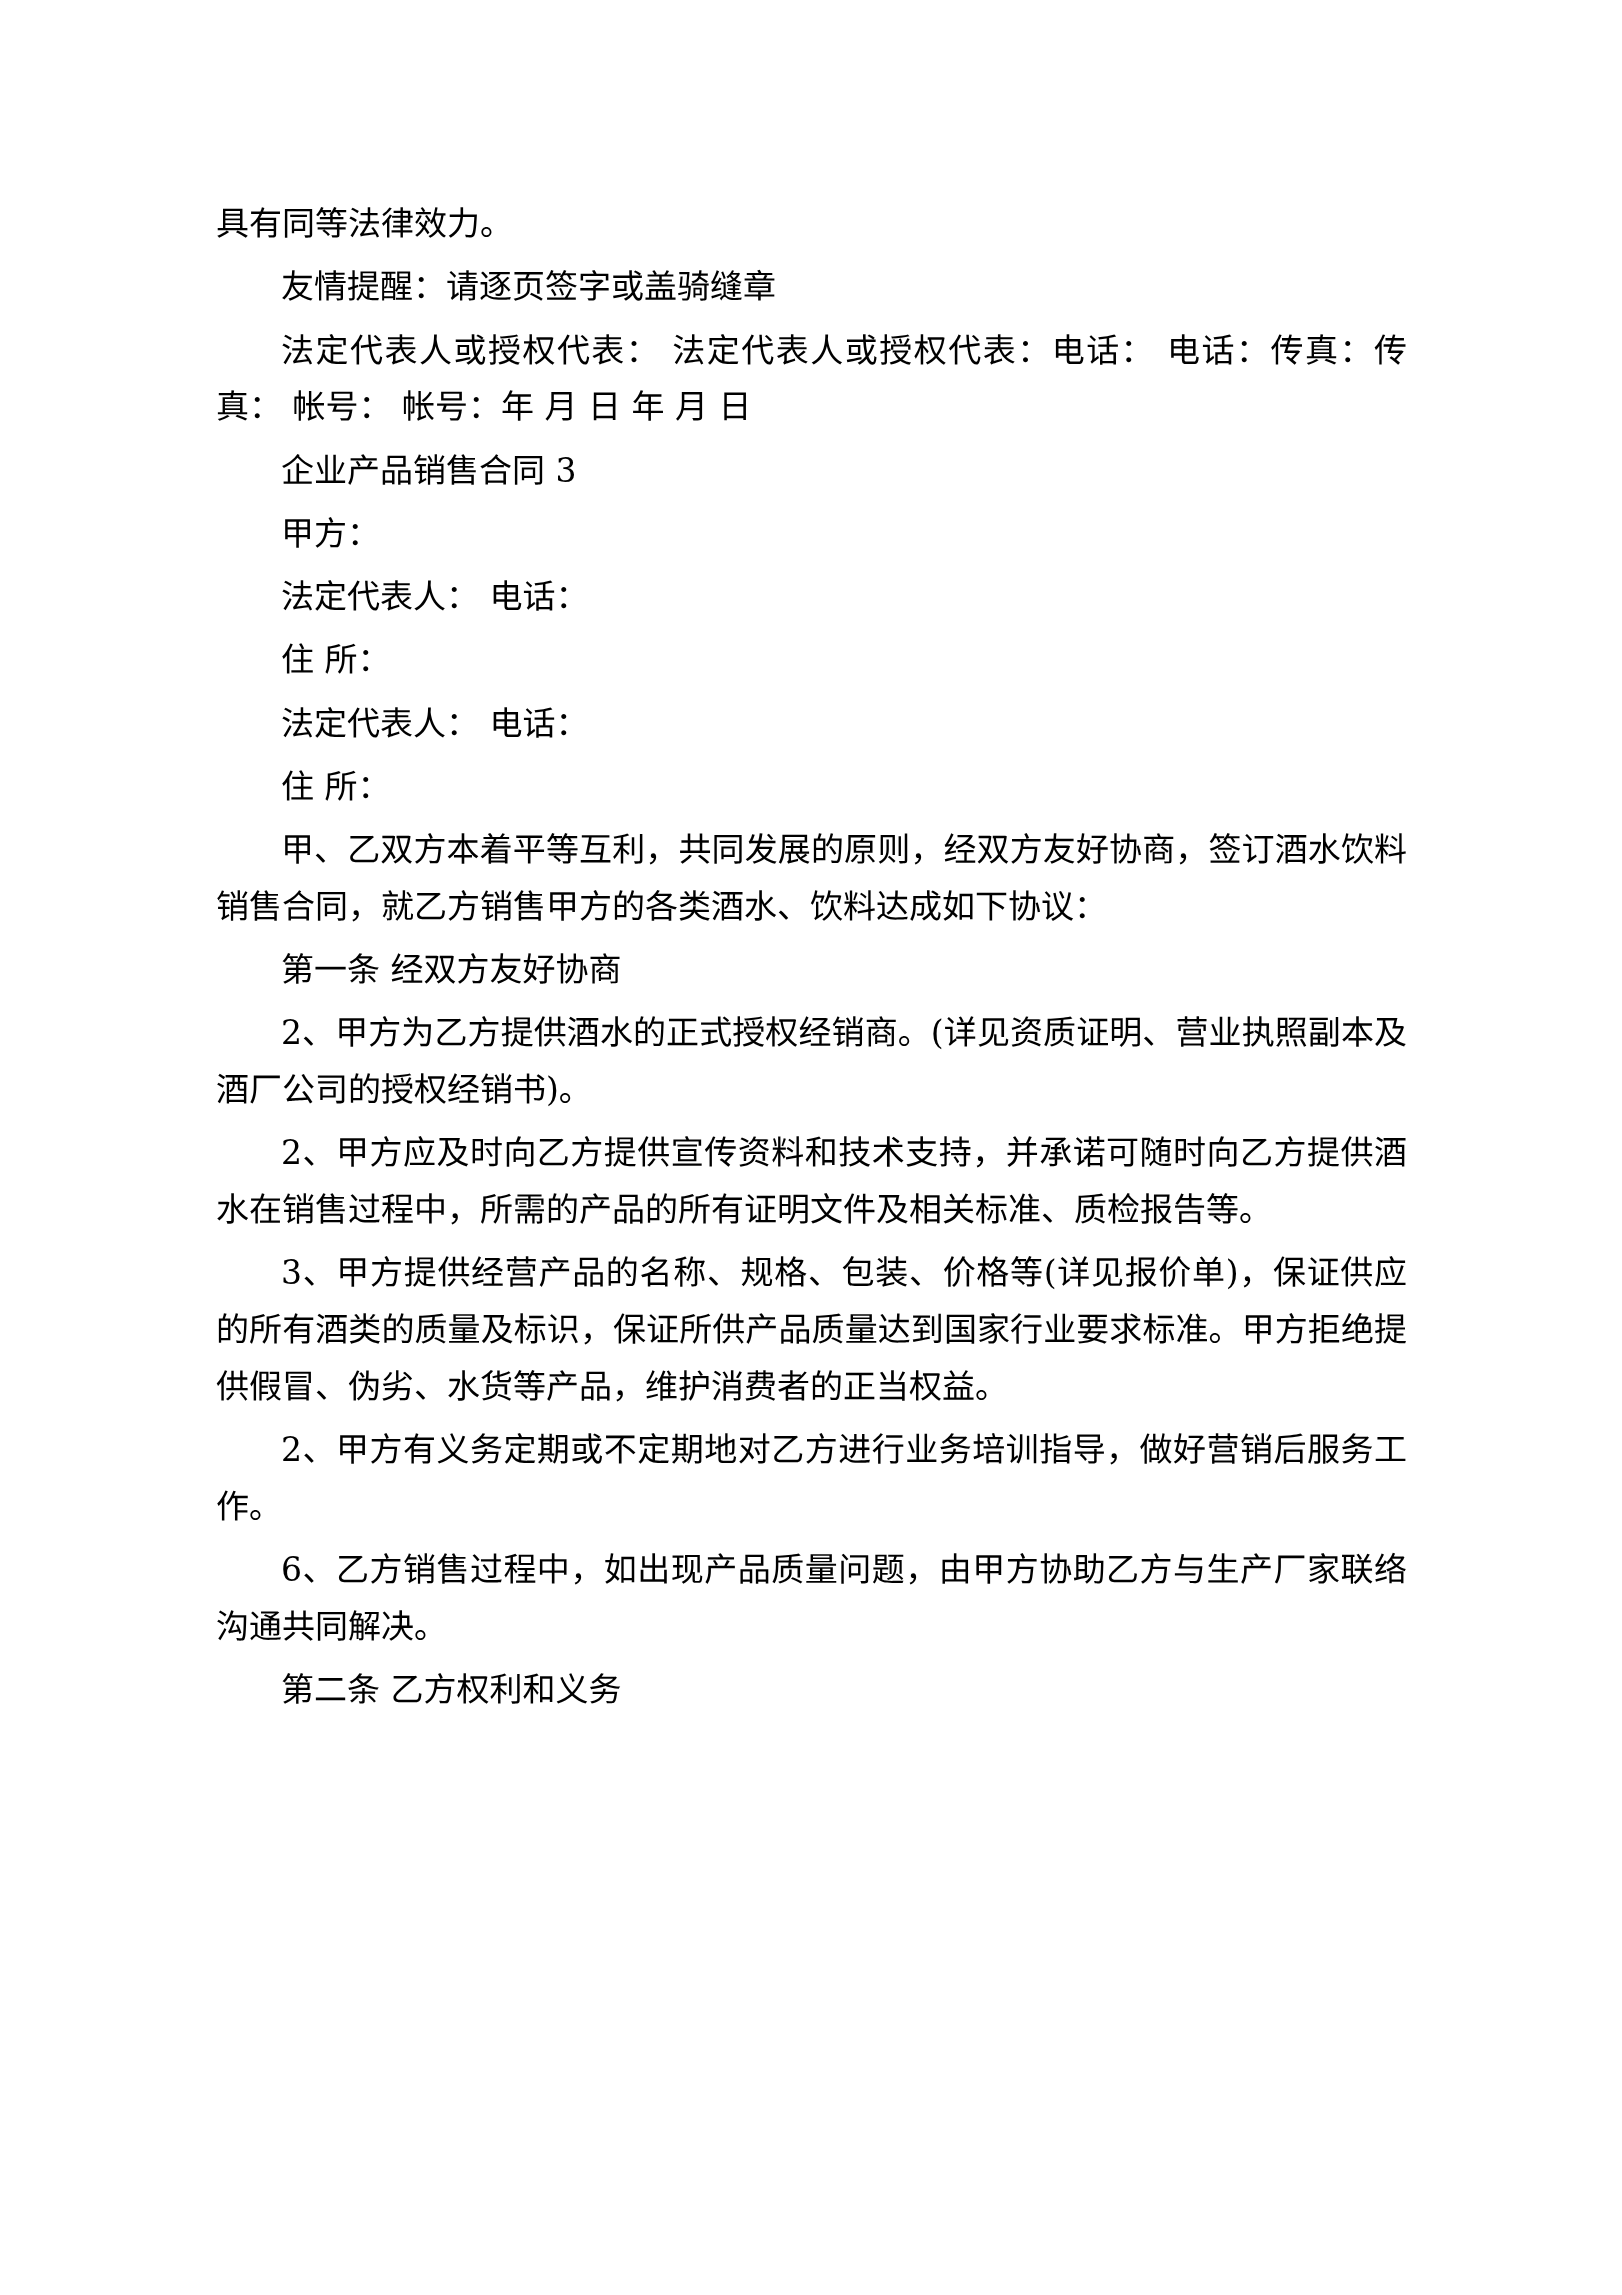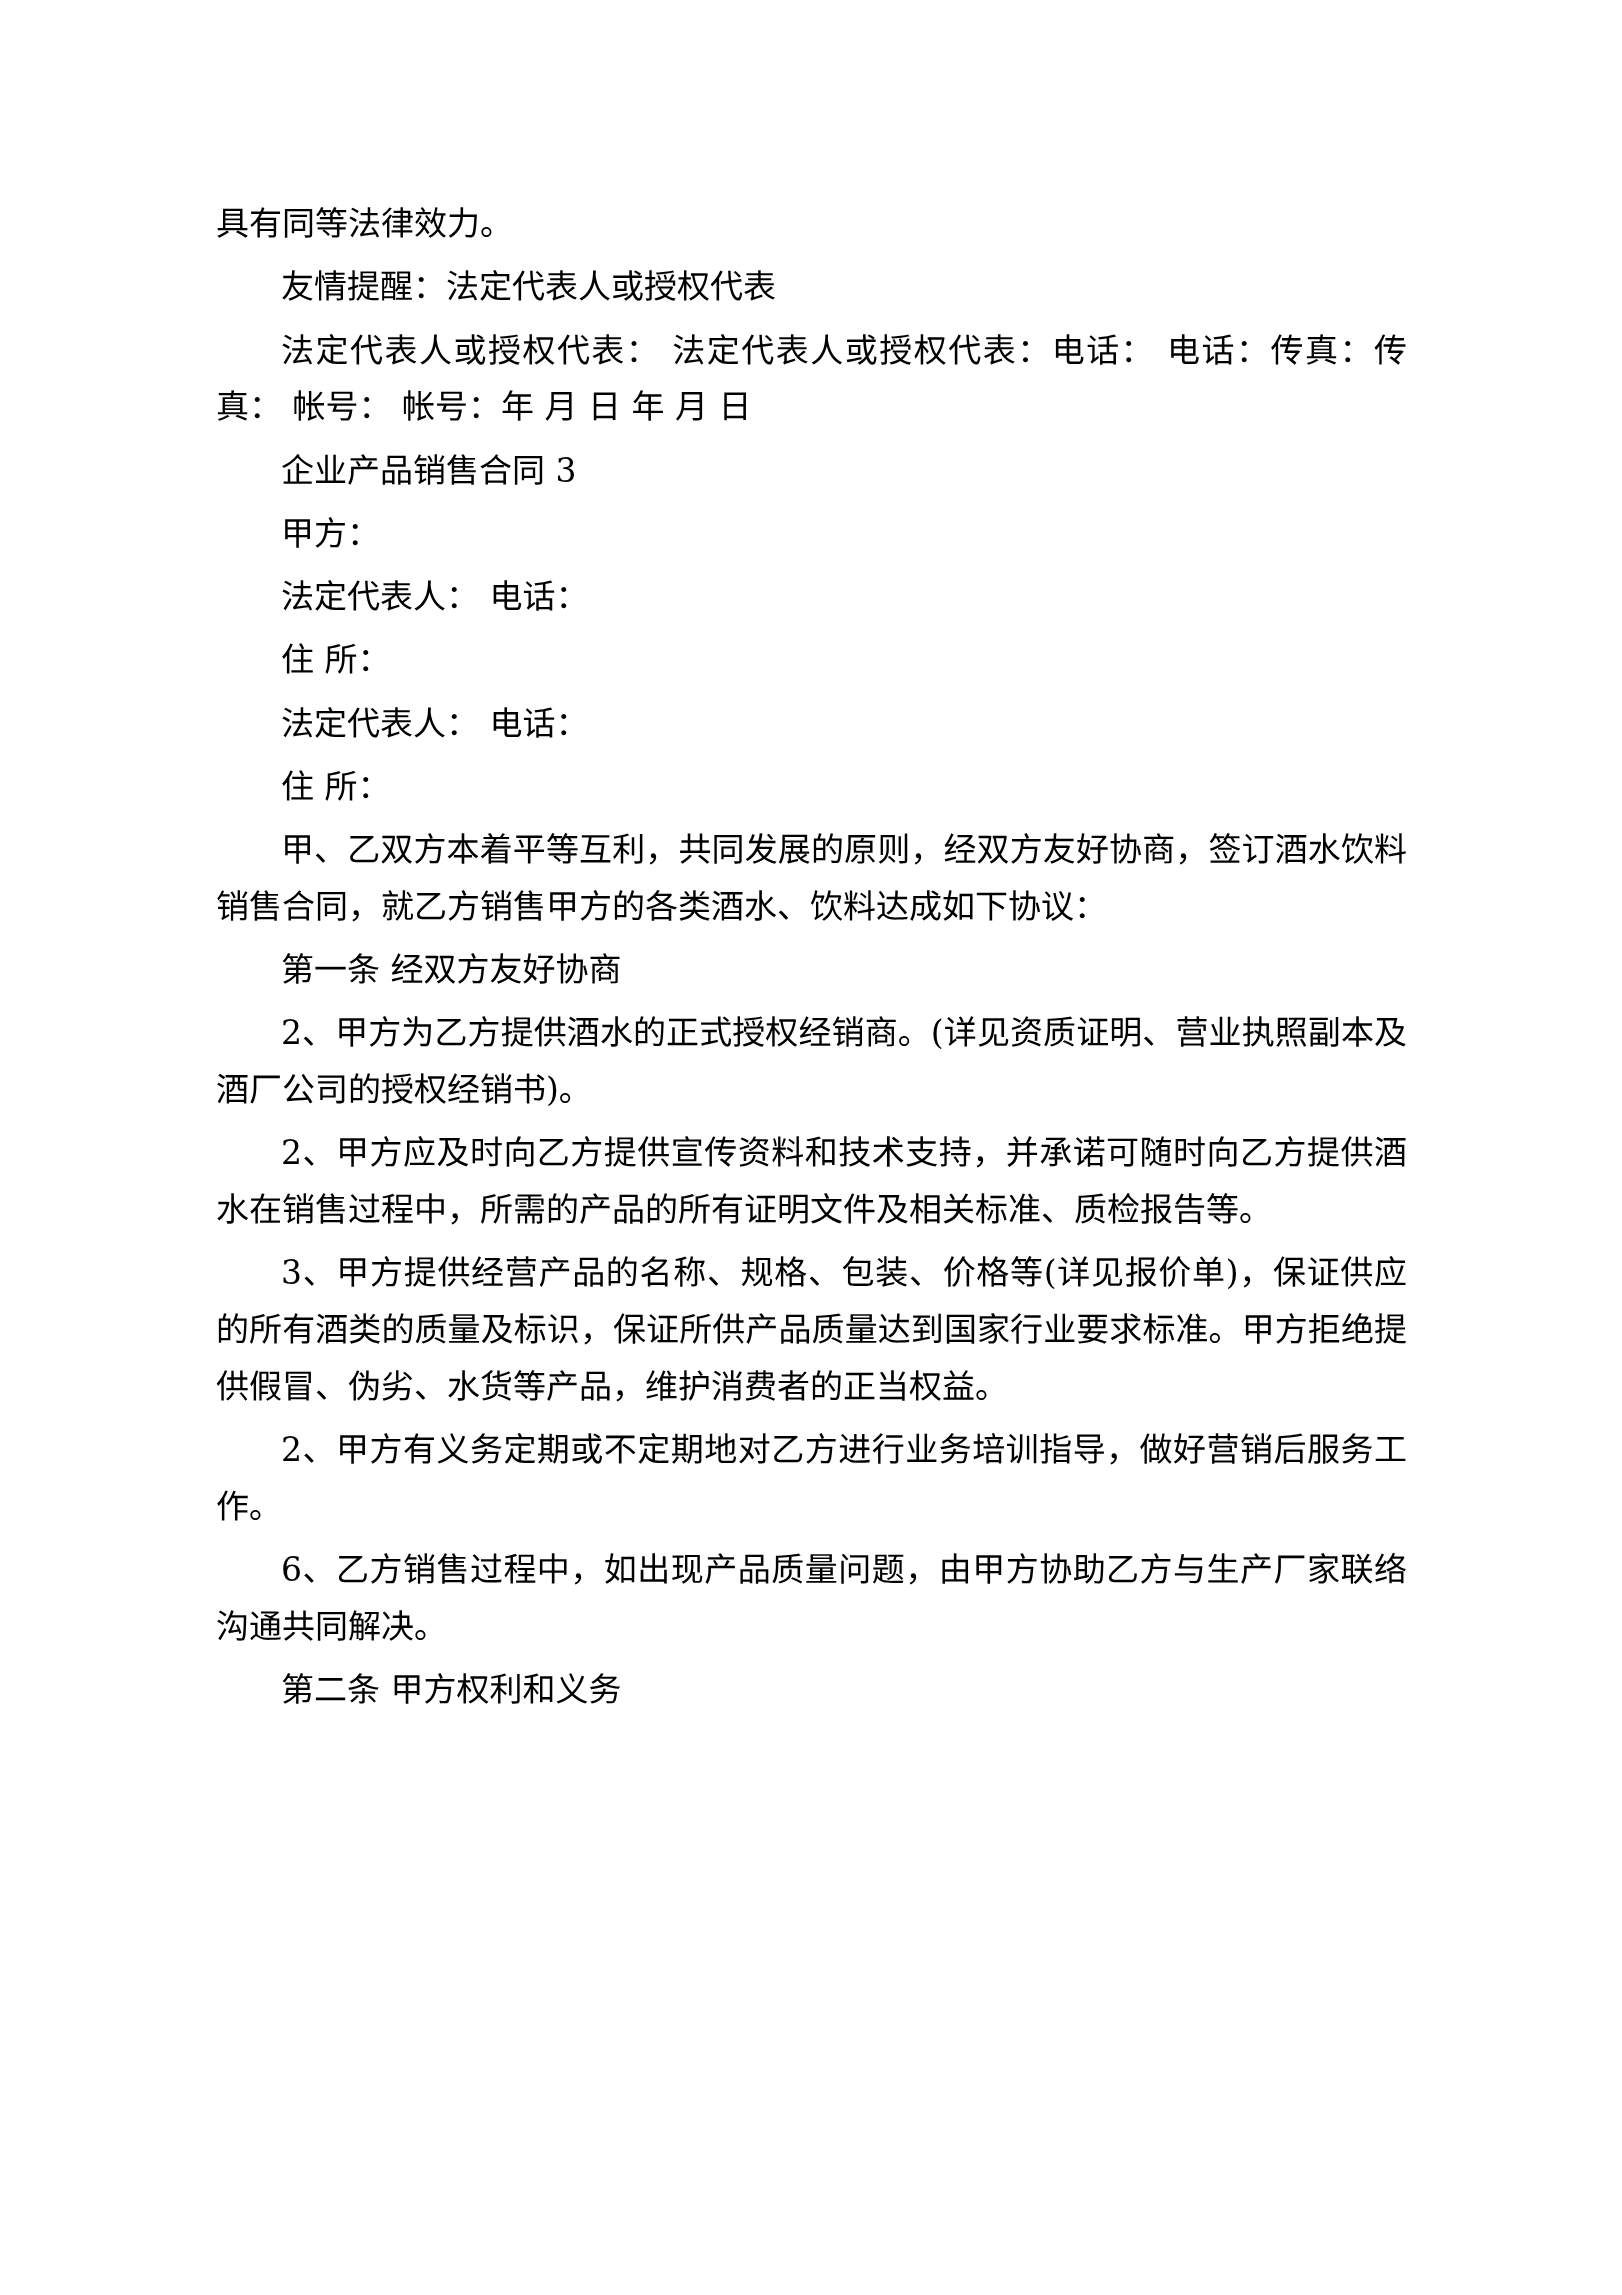--- a/index.html
+++ b/index.html
@@ -34,31 +34,31 @@
   p.para.noindent {
     text-indent: 0;
   }
 </style>
 </head>
 <body>
 
 <div class="page">
   <div class="doc-body" id="doc-body">
       <p class="para noindent">具有同等法律效力。</p>
-      <p class="para">友情提醒：法定代表人或授权代表</p>
+      <p class="para">友情提醒：请逐页签字或盖骑缝章</p>
       <p class="para">法定代表人或授权代表： 法定代表人或授权代表：电话： 电话：传真：传真： 帐号： 帐号：年 月 日 年 月 日</p>
       <p class="para">企业产品销售合同 3</p>
       <p class="para">甲方：</p>
       <p class="para">法定代表人： 电话：</p>
       <p class="para">住 所：</p>
       <p class="para">法定代表人： 电话：</p>
       <p class="para">住 所：</p>
       <p class="para">甲、乙双方本着平等互利，共同发展的原则，经双方友好协商，签订酒水饮料销售合同，就乙方销售甲方的各类酒水、饮料达成如下协议：</p>
       <p class="para">第一条 经双方友好协商</p>
       <p class="para">2、甲方为乙方提供酒水的正式授权经销商。(详见资质证明、营业执照副本及酒厂公司的授权经销书)。</p>
       <p class="para">2、甲方应及时向乙方提供宣传资料和技术支持，并承诺可随时向乙方提供酒水在销售过程中，所需的产品的所有证明文件及相关标准、质检报告等。</p>
       <p class="para">3、甲方提供经营产品的名称、规格、包装、价格等(详见报价单)，保证供应的所有酒类的质量及标识，保证所供产品质量达到国家行业要求标准。甲方拒绝提供假冒、伪劣、水货等产品，维护消费者的正当权益。</p>
       <p class="para">2、甲方有义务定期或不定期地对乙方进行业务培训指导，做好营销后服务工作。</p>
       <p class="para">6、乙方销售过程中，如出现产品质量问题，由甲方协助乙方与生产厂家联络沟通共同解决。</p>
-      <p class="para">第二条 甲方权利和义务</p>
+      <p class="para">第二条 乙方权利和义务</p>
     </div>
 </div>
 
 
 </body></html>

